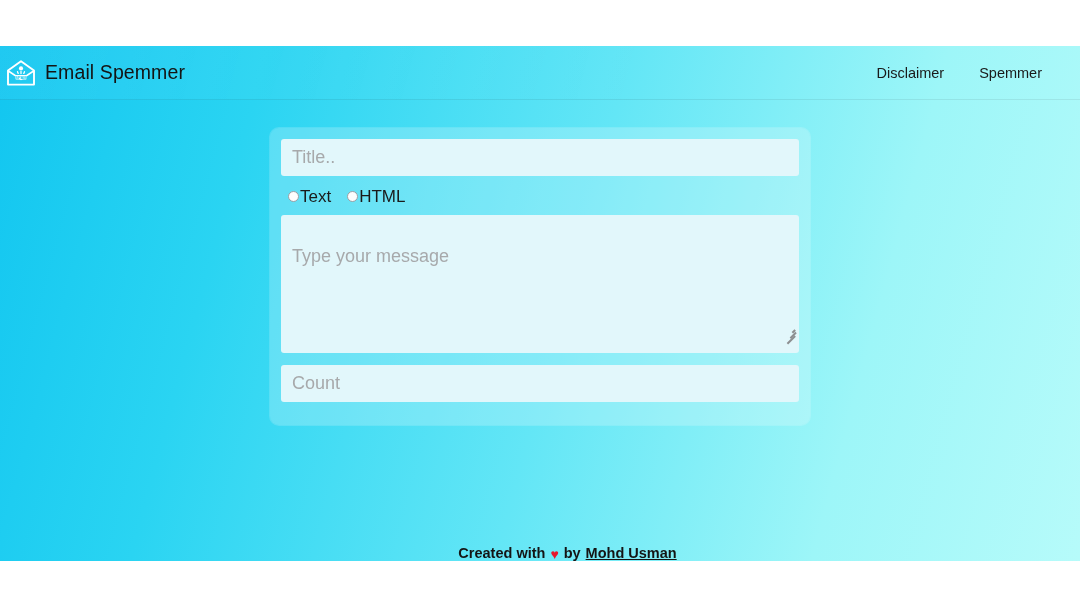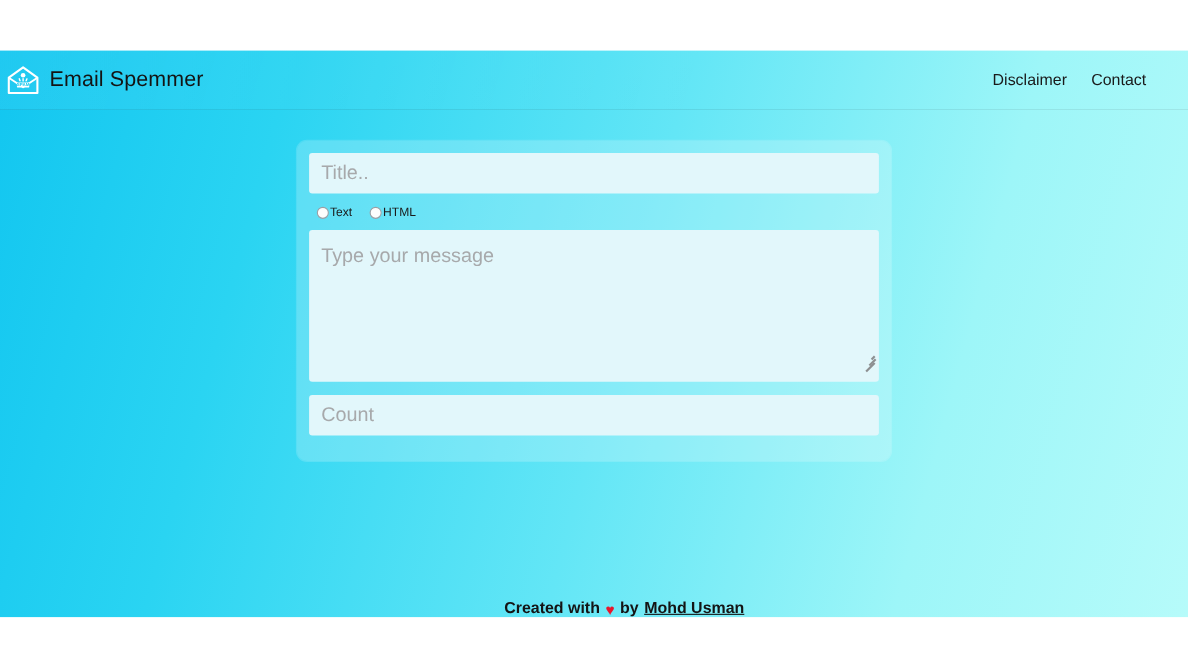--- a/index.html
+++ b/index.html
@@ -45,21 +45,21 @@
   .brand-text {
     font-size: 19.5px;
     color: #141414;
     letter-spacing: 0.1px;
     white-space: nowrap;
   }
   .nav-spacer { flex: 1 1 auto; }
   .nav-links {
     display: flex;
     align-items: center;
-    gap: 22px;
+    gap: 35px;
   }
   .nav-link {
     font-size: 14.5px;
     color: #1a1a1a;
     text-decoration: none;
     white-space: nowrap;
   }
 
   
   #card-wrap {
@@ -90,21 +90,21 @@
   }
   .field::placeholder { color: #a7a9ab; }
   .field.title { height: 37px; }
   .field.emails { height: 37px; }
   .field.count { height: 37px; }
 
   textarea.field.message {
     height: 138px;
     resize: none;
     line-height: 1.35;
-    padding-top: 11px;
+    padding-top: 29px;
     margin-bottom: 12px;
   }
   .msg-holder { position: relative; }
   .resize-grip {
     position: absolute;
     right: 4px; bottom: 16px;
     width: 11px; height: 11px;
     pointer-events: none;
   }
   .resize-grip i {
@@ -119,21 +119,21 @@
   .resize-grip i:nth-child(1) { bottom: 1px; width: 11px; }
   .resize-grip i:nth-child(2) { bottom: 4px; width: 7.5px; }
   .resize-grip i:nth-child(3) { bottom: 7px; width: 4px; }
 
   
   .radio-row {
     display: flex;
     align-items: center;
     gap: 6px;
     margin: 0 0 10px 7px;
-    font-size: 11px;
+    font-size: 17px;
     color: #1a1a1a;
   }
   .radio-item {
     display: inline-flex;
     align-items: center;
     gap: 0px;
   }
   .radio-item + .radio-item { margin-left: 10px; }
   .radio-dot {
     width: 11px; height: 11px;
@@ -203,21 +203,21 @@
           <text x="15" y="19.6" font-family="'Liberation Sans', sans-serif" font-size="4.1" font-weight="bold" text-anchor="middle" fill="#19c9ee">SPAM</text>
         </svg>
       </span>
       <span class="brand-text">Email Spemmer</span>
     </a>
 
     <span class="nav-spacer"></span>
 
     <nav class="nav-links">
       <a class="nav-link" href="#">Disclaimer</a>
-      <a class="nav-link" href="#">Contact</a>
+      <a class="nav-link" href="#">Spemmer</a>
     </nav>
   </div>
 
   <div id="card-wrap">
     <form id="card">
 
       <input class="field title" type="text" placeholder="Title.." style="">
 
 
       <div class="radio-row">

